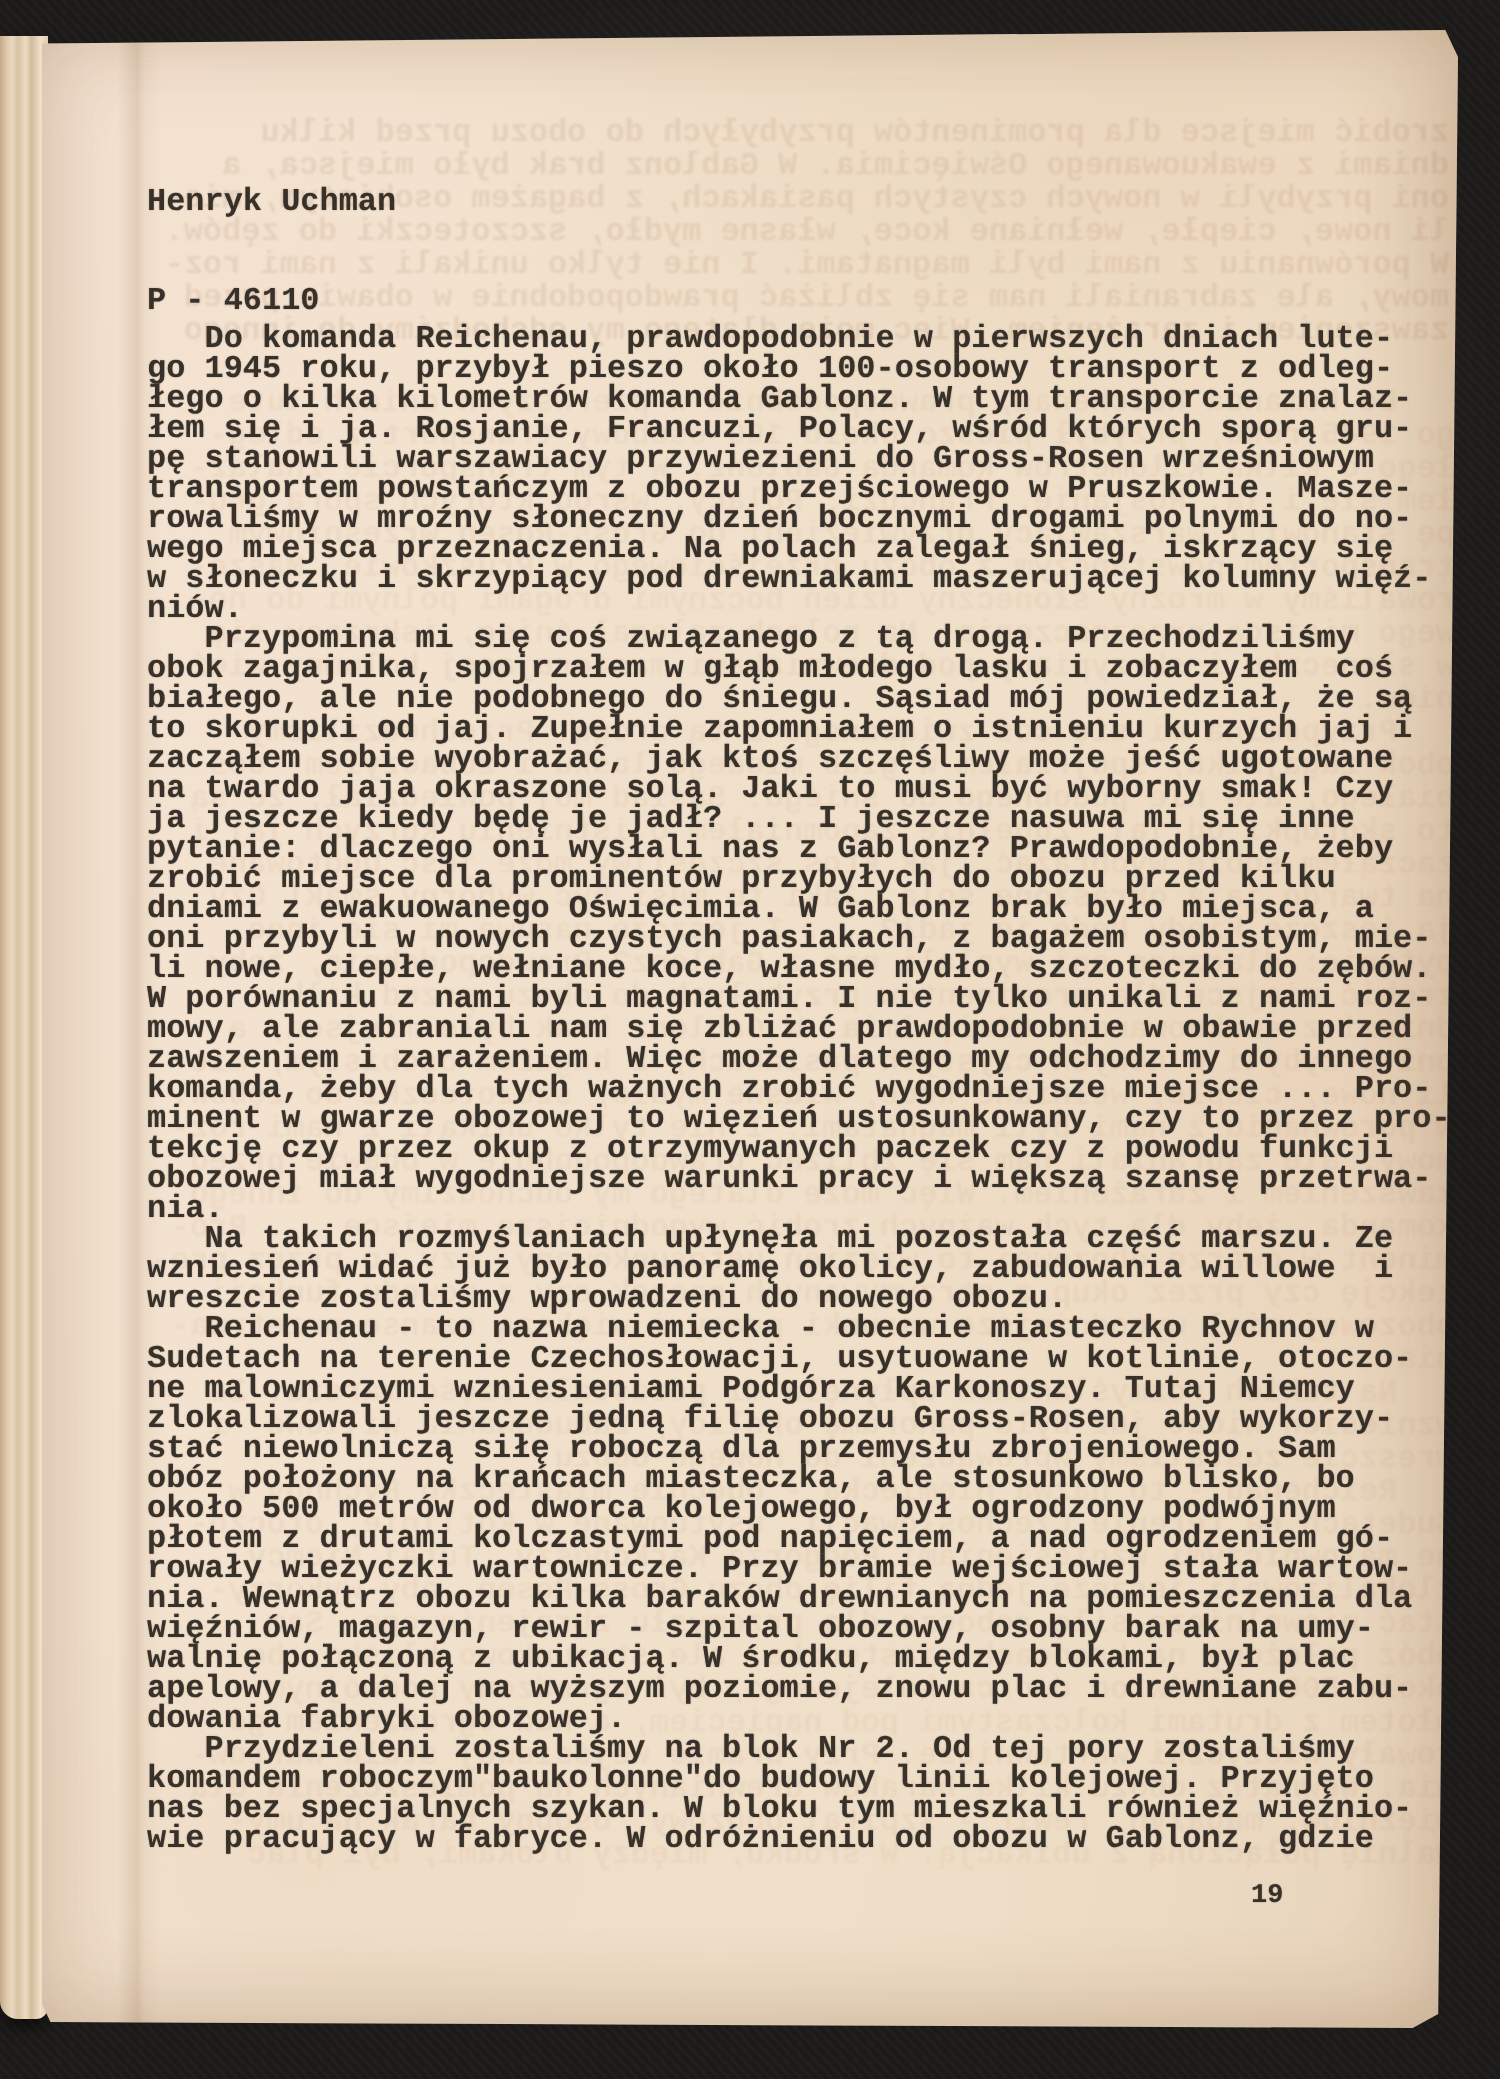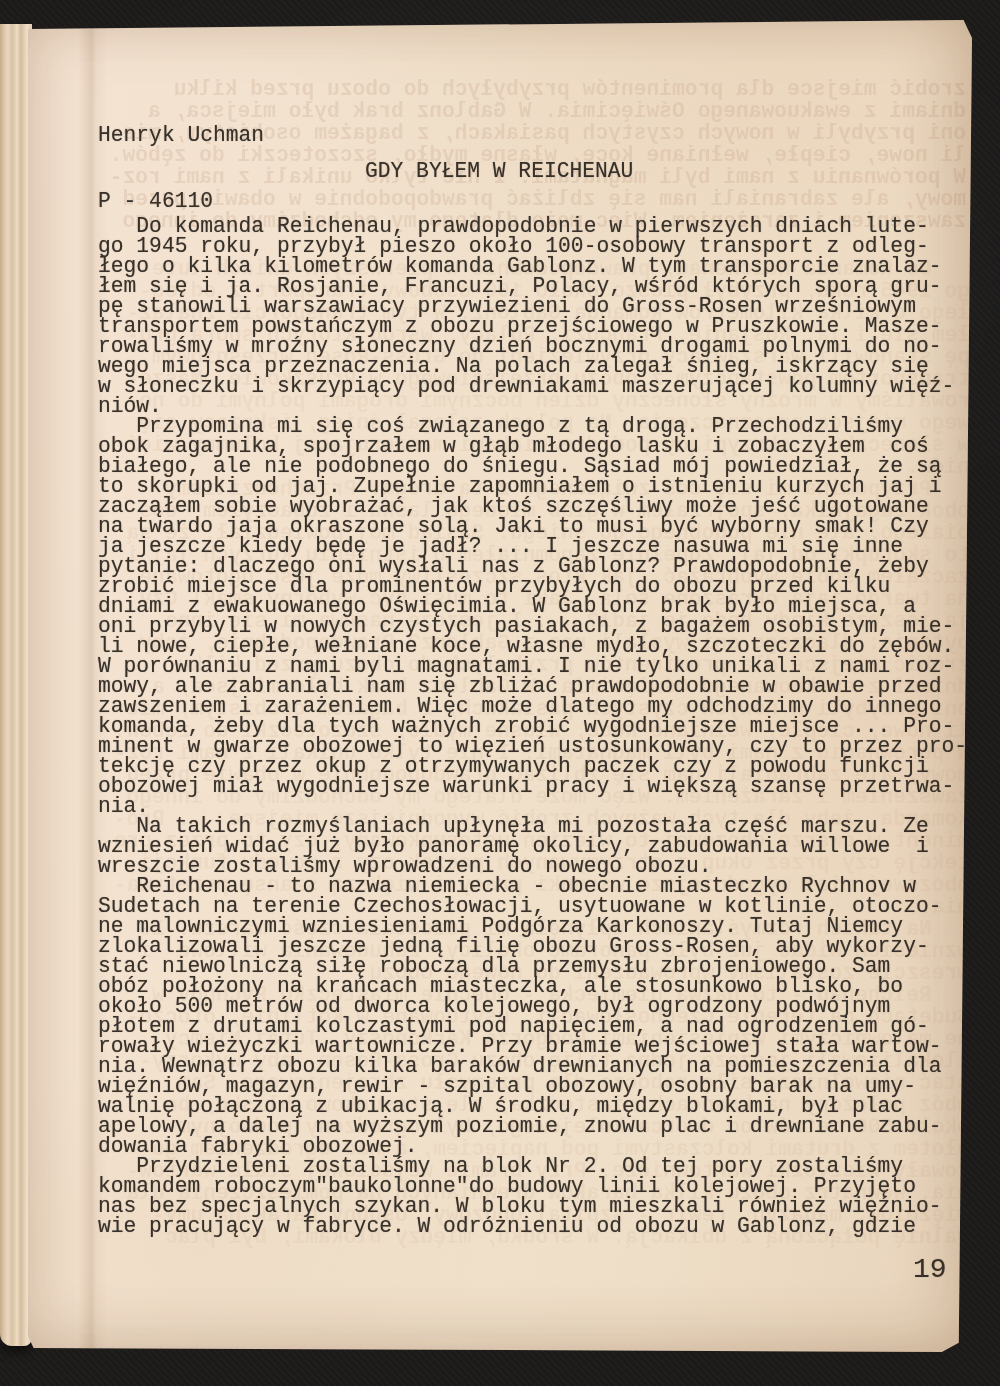--- a/index.html
+++ b/index.html
@@ -39,27 +39,27 @@
     position:absolute;left:50px;top:0;width:30px;height:100%;
     background:linear-gradient(90deg,transparent 0,rgba(130,90,55,0.16) 45%,rgba(130,90,55,0.05) 62%,transparent 100%);
   }
   #stains{
     position:absolute;inset:0;pointer-events:none;
     background:
       radial-gradient(620px 300px at 76% 7%, rgba(205,160,120,0.12), transparent 70%),
       radial-gradient(520px 420px at 88% 52%, rgba(200,150,110,0.09), transparent 70%),
       radial-gradient(420px 260px at 18% 92%, rgba(210,170,130,0.09), transparent 70%);
   }
-  .ink{color:#38312a;text-shadow:0 0 1px rgba(56,49,42,0.45);font-weight:400;}
+  .ink{color:#38312a;text-shadow:0 0 1px rgba(56,49,42,0.45);font-weight:700;}
   .pre{white-space:pre;}
   .tline{height:20px;}
   #header-block{position:absolute;left:70px;top:60px;font-size:21.3px;line-height:22px;}
   #doc-title{position:absolute;left:337px;top:139px;font-size:21.3px;}
   #body-text{position:absolute;left:70px;top:196px;font-size:21.3px;line-height:20px;}
-  #page-number{position:absolute;left:885px;top:1234px;font-size:28px;}
+  #page-number{position:absolute;left:806px;top:1234px;font-size:18px;}
   
   .ghost{
     position:absolute;transform:scaleX(-1);
     color:#a5755a;font-weight:700;font-size:21.3px;white-space:pre;
     pointer-events:none;filter:blur(0.7px);
   }
   .ghost .tline{height:22px;}
   #ghost-top{left:18px;top:58px;width:920px;opacity:0.15;line-height:22px;}
   #ghost-full{left:30px;top:238px;width:912px;opacity:0.065;line-height:22px;}
 </style>
@@ -76,20 +76,19 @@
   <div class="ghost" id="ghost-full"><div class="tline">   Do komanda Reichenau, prawdopodobnie w pierwszych dniach lute-</div><div class="tline">go 1945 roku, przybył pieszo około 100-osobowy transport z odleg-</div><div class="tline">łego o kilka kilometrów komanda Gablonz. W tym transporcie znalaz-</div><div class="tline">łem się i ja. Rosjanie, Francuzi, Polacy, wśród których sporą gru-</div><div class="tline">pę stanowili warszawiacy przywiezieni do Gross-Rosen wrześniowym</div><div class="tline">transportem powstańczym z obozu przejściowego w Pruszkowie. Masze-</div><div class="tline">rowaliśmy w mroźny słoneczny dzień bocznymi drogami polnymi do no-</div><div class="tline">wego miejsca przeznaczenia. Na polach zalegał śnieg, iskrzący się</div><div class="tline">w słoneczku i skrzypiący pod drewniakami maszerującej kolumny więź-</div><div class="tline">niów.</div><div class="tline">   Przypomina mi się coś związanego z tą drogą. Przechodziliśmy</div><div class="tline">obok zagajnika, spojrzałem w głąb młodego lasku i zobaczyłem  coś</div><div class="tline">białego, ale nie podobnego do śniegu. Sąsiad mój powiedział, że są</div><div class="tline">to skorupki od jaj. Zupełnie zapomniałem o istnieniu kurzych jaj i</div><div class="tline">zacząłem sobie wyobrażać, jak ktoś szczęśliwy może jeść ugotowane</div><div class="tline">na twardo jaja okraszone solą. Jaki to musi być wyborny smak! Czy</div><div class="tline">ja jeszcze kiedy będę je jadł? ... I jeszcze nasuwa mi się inne</div><div class="tline">pytanie: dlaczego oni wysłali nas z Gablonz? Prawdopodobnie, żeby</div><div class="tline">zrobić miejsce dla prominentów przybyłych do obozu przed kilku</div><div class="tline">dniami z ewakuowanego Oświęcimia. W Gablonz brak było miejsca, a</div><div class="tline">oni przybyli w nowych czystych pasiakach, z bagażem osobistym, mie-</div><div class="tline">li nowe, ciepłe, wełniane koce, własne mydło, szczoteczki do zębów.</div><div class="tline">W porównaniu z nami byli magnatami. I nie tylko unikali z nami roz-</div><div class="tline">mowy, ale zabraniali nam się zbliżać prawdopodobnie w obawie przed</div><div class="tline">zawszeniem i zarażeniem. Więc może dlatego my odchodzimy do innego</div><div class="tline">komanda, żeby dla tych ważnych zrobić wygodniejsze miejsce ... Pro-</div><div class="tline">minent w gwarze obozowej to więzień ustosunkowany, czy to przez pro-</div><div class="tline">tekcję czy przez okup z otrzymywanych paczek czy z powodu funkcji</div><div class="tline">obozowej miał wygodniejsze warunki pracy i większą szansę przetrwa-</div><div class="tline">nia.</div><div class="tline">   Na takich rozmyślaniach upłynęła mi pozostała część marszu. Ze</div><div class="tline">wzniesień widać już było panoramę okolicy, zabudowania willowe  i</div><div class="tline">wreszcie zostaliśmy wprowadzeni do nowego obozu.</div><div class="tline">   Reichenau - to nazwa niemiecka - obecnie miasteczko Rychnov w</div><div class="tline">Sudetach na terenie Czechosłowacji, usytuowane w kotlinie, otoczo-</div><div class="tline">ne malowniczymi wzniesieniami Podgórza Karkonoszy. Tutaj Niemcy</div><div class="tline">zlokalizowali jeszcze jedną filię obozu Gross-Rosen, aby wykorzy-</div><div class="tline">stać niewolniczą siłę roboczą dla przemysłu zbrojeniowego. Sam</div><div class="tline">obóz położony na krańcach miasteczka, ale stosunkowo blisko, bo</div><div class="tline">około 500 metrów od dworca kolejowego, był ogrodzony podwójnym</div><div class="tline">płotem z drutami kolczastymi pod napięciem, a nad ogrodzeniem gó-</div><div class="tline">rowały wieżyczki wartownicze. Przy bramie wejściowej stała wartow-</div><div class="tline">nia. Wewnątrz obozu kilka baraków drewnianych na pomieszczenia dla</div><div class="tline">więźniów, magazyn, rewir - szpital obozowy, osobny barak na umy-</div><div class="tline">walnię połączoną z ubikacją. W środku, między blokami, był plac</div></div>
 
   <div id="gutter-crease"></div>
   <div id="stains"></div>
 
   <div id="header-block" class="ink pre">
     <div>Henryk Uchman</div>
     <div>P - 46110</div>
   </div>
 
-  <div id="doc-title" class="ink pre">GDY BYŁEM W REICHENAU</div>
 
   <div id="body-text" class="ink pre"><div class="tline">   Do komanda Reichenau, prawdopodobnie w pierwszych dniach lute-</div><div class="tline">go 1945 roku, przybył pieszo około 100-osobowy transport z odleg-</div><div class="tline">łego o kilka kilometrów komanda Gablonz. W tym transporcie znalaz-</div><div class="tline">łem się i ja. Rosjanie, Francuzi, Polacy, wśród których sporą gru-</div><div class="tline">pę stanowili warszawiacy przywiezieni do Gross-Rosen wrześniowym</div><div class="tline">transportem powstańczym z obozu przejściowego w Pruszkowie. Masze-</div><div class="tline">rowaliśmy w mroźny słoneczny dzień bocznymi drogami polnymi do no-</div><div class="tline">wego miejsca przeznaczenia. Na polach zalegał śnieg, iskrzący się</div><div class="tline">w słoneczku i skrzypiący pod drewniakami maszerującej kolumny więź-</div><div class="tline">niów.</div><div class="tline">   Przypomina mi się coś związanego z tą drogą. Przechodziliśmy</div><div class="tline">obok zagajnika, spojrzałem w głąb młodego lasku i zobaczyłem  coś</div><div class="tline">białego, ale nie podobnego do śniegu. Sąsiad mój powiedział, że są</div><div class="tline">to skorupki od jaj. Zupełnie zapomniałem o istnieniu kurzych jaj i</div><div class="tline">zacząłem sobie wyobrażać, jak ktoś szczęśliwy może jeść ugotowane</div><div class="tline">na twardo jaja okraszone solą. Jaki to musi być wyborny smak! Czy</div><div class="tline">ja jeszcze kiedy będę je jadł? ... I jeszcze nasuwa mi się inne</div><div class="tline">pytanie: dlaczego oni wysłali nas z Gablonz? Prawdopodobnie, żeby</div><div class="tline">zrobić miejsce dla prominentów przybyłych do obozu przed kilku</div><div class="tline">dniami z ewakuowanego Oświęcimia. W Gablonz brak było miejsca, a</div><div class="tline">oni przybyli w nowych czystych pasiakach, z bagażem osobistym, mie-</div><div class="tline">li nowe, ciepłe, wełniane koce, własne mydło, szczoteczki do zębów.</div><div class="tline">W porównaniu z nami byli magnatami. I nie tylko unikali z nami roz-</div><div class="tline">mowy, ale zabraniali nam się zbliżać prawdopodobnie w obawie przed</div><div class="tline">zawszeniem i zarażeniem. Więc może dlatego my odchodzimy do innego</div><div class="tline">komanda, żeby dla tych ważnych zrobić wygodniejsze miejsce ... Pro-</div><div class="tline">minent w gwarze obozowej to więzień ustosunkowany, czy to przez pro-</div><div class="tline">tekcję czy przez okup z otrzymywanych paczek czy z powodu funkcji</div><div class="tline">obozowej miał wygodniejsze warunki pracy i większą szansę przetrwa-</div><div class="tline">nia.</div><div class="tline">   Na takich rozmyślaniach upłynęła mi pozostała część marszu. Ze</div><div class="tline">wzniesień widać już było panoramę okolicy, zabudowania willowe  i</div><div class="tline">wreszcie zostaliśmy wprowadzeni do nowego obozu.</div><div class="tline">   Reichenau - to nazwa niemiecka - obecnie miasteczko Rychnov w</div><div class="tline">Sudetach na terenie Czechosłowacji, usytuowane w kotlinie, otoczo-</div><div class="tline">ne malowniczymi wzniesieniami Podgórza Karkonoszy. Tutaj Niemcy</div><div class="tline">zlokalizowali jeszcze jedną filię obozu Gross-Rosen, aby wykorzy-</div><div class="tline">stać niewolniczą siłę roboczą dla przemysłu zbrojeniowego. Sam</div><div class="tline">obóz położony na krańcach miasteczka, ale stosunkowo blisko, bo</div><div class="tline">około 500 metrów od dworca kolejowego, był ogrodzony podwójnym</div><div class="tline">płotem z drutami kolczastymi pod napięciem, a nad ogrodzeniem gó-</div><div class="tline">rowały wieżyczki wartownicze. Przy bramie wejściowej stała wartow-</div><div class="tline">nia. Wewnątrz obozu kilka baraków drewnianych na pomieszczenia dla</div><div class="tline">więźniów, magazyn, rewir - szpital obozowy, osobny barak na umy-</div><div class="tline">walnię połączoną z ubikacją. W środku, między blokami, był plac</div><div class="tline">apelowy, a dalej na wyższym poziomie, znowu plac i drewniane zabu-</div><div class="tline">dowania fabryki obozowej.</div><div class="tline">   Przydzieleni zostaliśmy na blok Nr 2. Od tej pory zostaliśmy</div><div class="tline">komandem roboczym"baukolonne"do budowy linii kolejowej. Przyjęto</div><div class="tline">nas bez specjalnych szykan. W bloku tym mieszkali również więźnio-</div><div class="tline">wie pracujący w fabryce. W odróżnieniu od obozu w Gablonz, gdzie</div></div>
 
   <div id="page-number" class="ink">19</div>
 
   <div id="paper-shading"></div>
 </div>
 
 </body></html>

